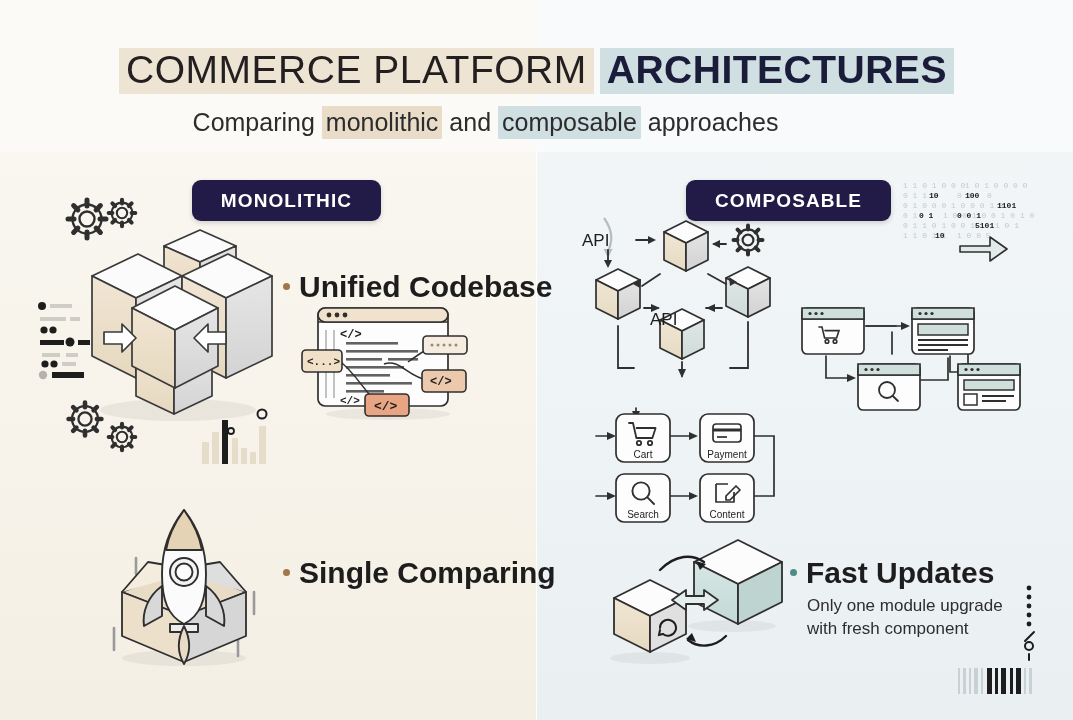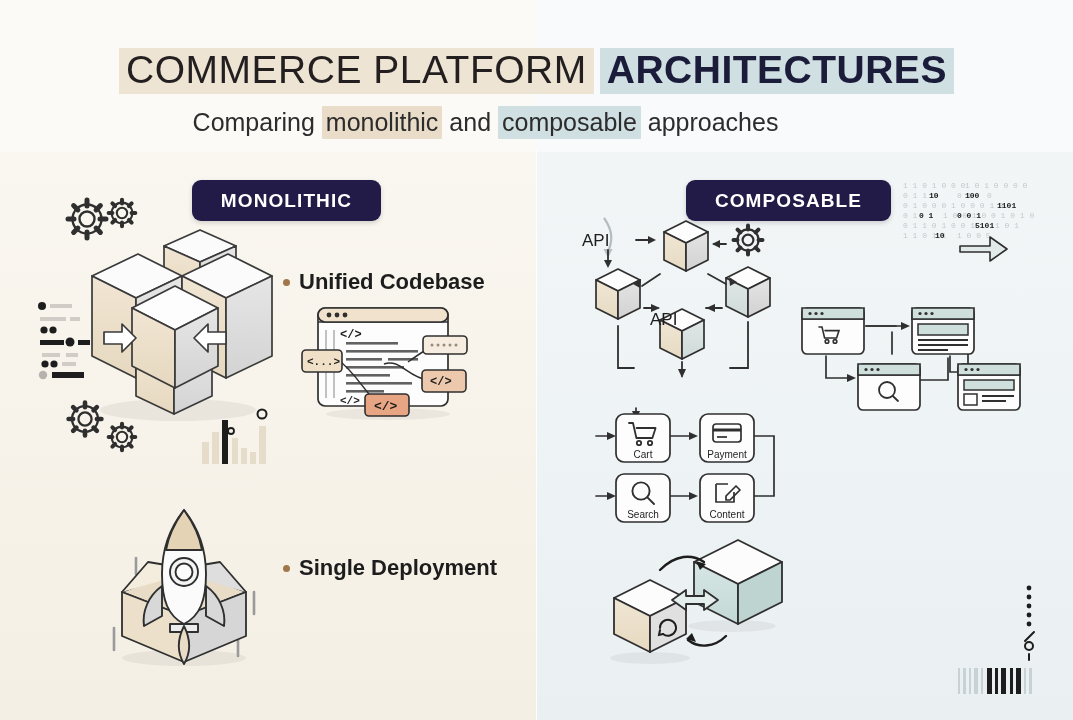--- a/index.html
+++ b/index.html
@@ -37,21 +37,21 @@
     position:absolute;background:#221b47;color:#ffffff;border-radius:9px;
     font-weight:700;font-size:19px;letter-spacing:1.1px;
     display:flex;align-items:center;justify-content:center;
     box-shadow:0 2px 5px rgba(0,0,0,.16);
   }
   #badge-mono{left:192px;top:180px;width:189px;height:41px;}
   #badge-comp{left:686px;top:180px;width:205px;height:41px;}
 
   
   .feature{position:absolute;}
-  .feature .ft-head{font-size:22px;font-weight:700;color:#1d1d1d;line-height:1.1;
+  .feature .ft-head{font-size:30px;font-weight:700;color:#1d1d1d;line-height:1.1;
     display:flex;align-items:center;gap:9px;white-space:nowrap;}
   .dot{width:7px;height:7px;border-radius:50%;flex:0 0 auto;}
   .dot-mono{background:#a0764a;}
   .dot-comp{background:#4e8c86;}
   .ft-body{font-size:17px;color:#2e2e2e;line-height:1.34;margin:6px 0 0 17px;max-width:200px;}
 
   #feat-unified{left:283px;top:270px;}
   #feat-single{left:283px;top:556px;}
   #feat-modular{left:790px;top:270px;}
   #feat-fast{left:790px;top:556px;}
@@ -84,25 +84,32 @@
   <div class="feature" id="feat-unified">
     <div class="ft-head">
       <span class="dot dot-mono"></span>
       <span>Unified Codebase</span>
     </div>
   </div>
 
   <div class="feature" id="feat-single">
     <div class="ft-head">
       <span class="dot dot-mono"></span>
-      <span>Single Deployment</span>
+      <span>Single Comparing</span>
     </div>
   </div>
 
 
+  <div class="feature" id="feat-fast">
+    <div class="ft-head">
+      <span class="dot dot-comp"></span>
+      <span>Fast Updates</span>
+    </div>
+    <div class="ft-body">Only one module upgrade with fresh component</div>
+  </div>
 
   <div class="art" style="left:60px;top:220px;">
     <svg width="230" height="210" viewBox="0 0 230 210">
       <defs>
         <linearGradient id="cgA" x1="0" y1="0" x2="0" y2="1">
           <stop offset="0" stop-color="#f1e6d4"></stop>
             <stop offset="1" stop-color="#e6d8bf"></stop>
         </linearGradient>
         <linearGradient id="cgB" x1="0" y1="0" x2="0" y2="1">
           <stop offset="0" stop-color="#e6e6e6"></stop>

